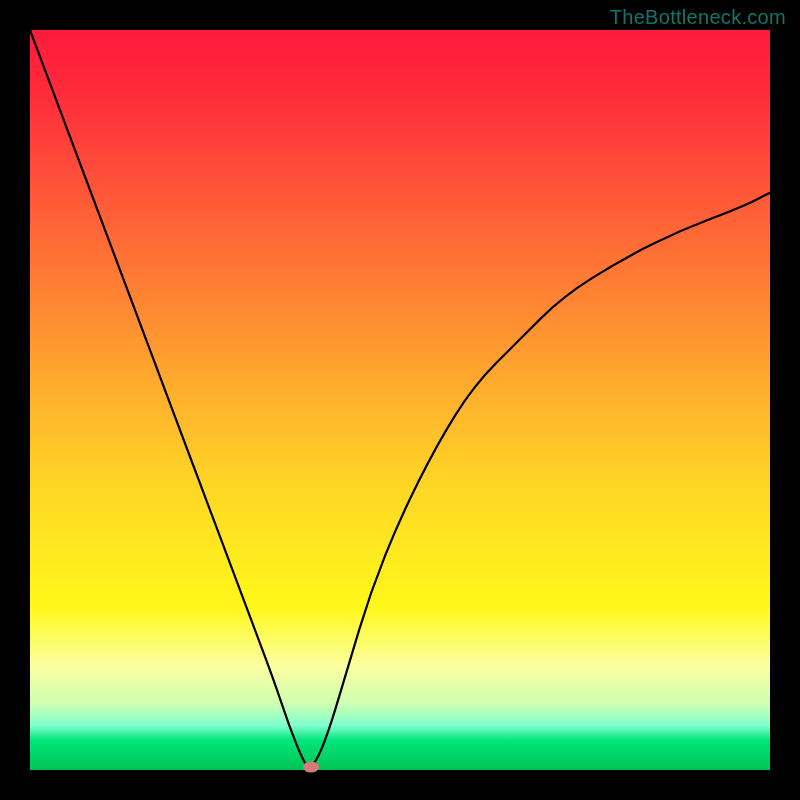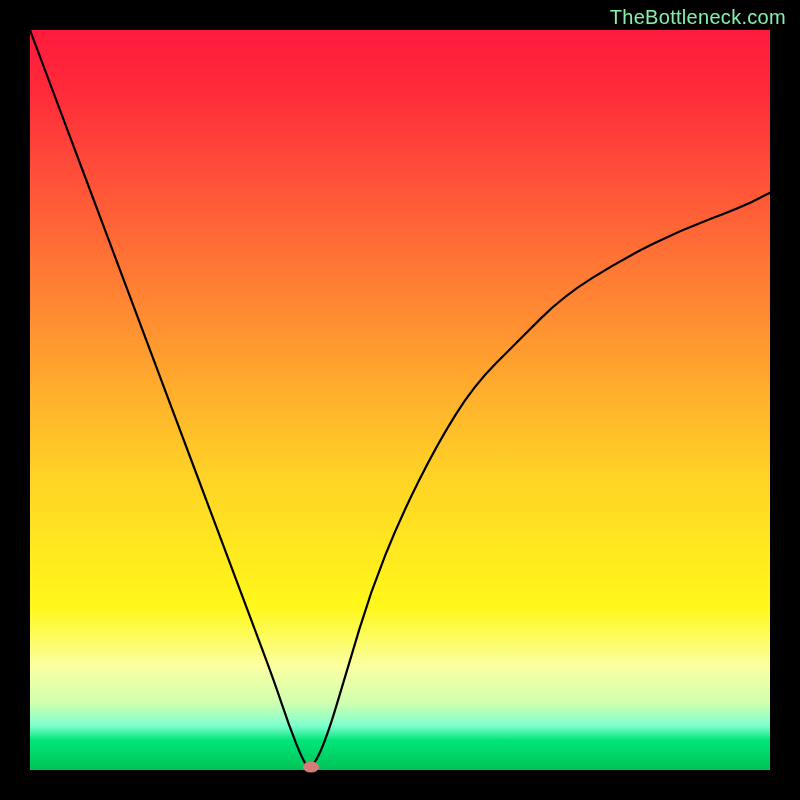--- a/index.html
+++ b/index.html
@@ -54,21 +54,21 @@
     width: 16px;
     height: 11px;
     border-radius: 9px / 6px;
     background: #d87a7a;
     transform: translate(-50%, -50%);
   }
   .watermark {
     position: absolute;
     top: 6px;
     right: 14px;
-    color: #86efac;
+    color: #0f766e;
     font-size: 20px;
     letter-spacing: 0.3px;
     font-weight: 400;
     font-family: Arial, Helvetica, sans-serif;
   }
 </style>
 </head>
 <body>
 
 <div class="stage">

